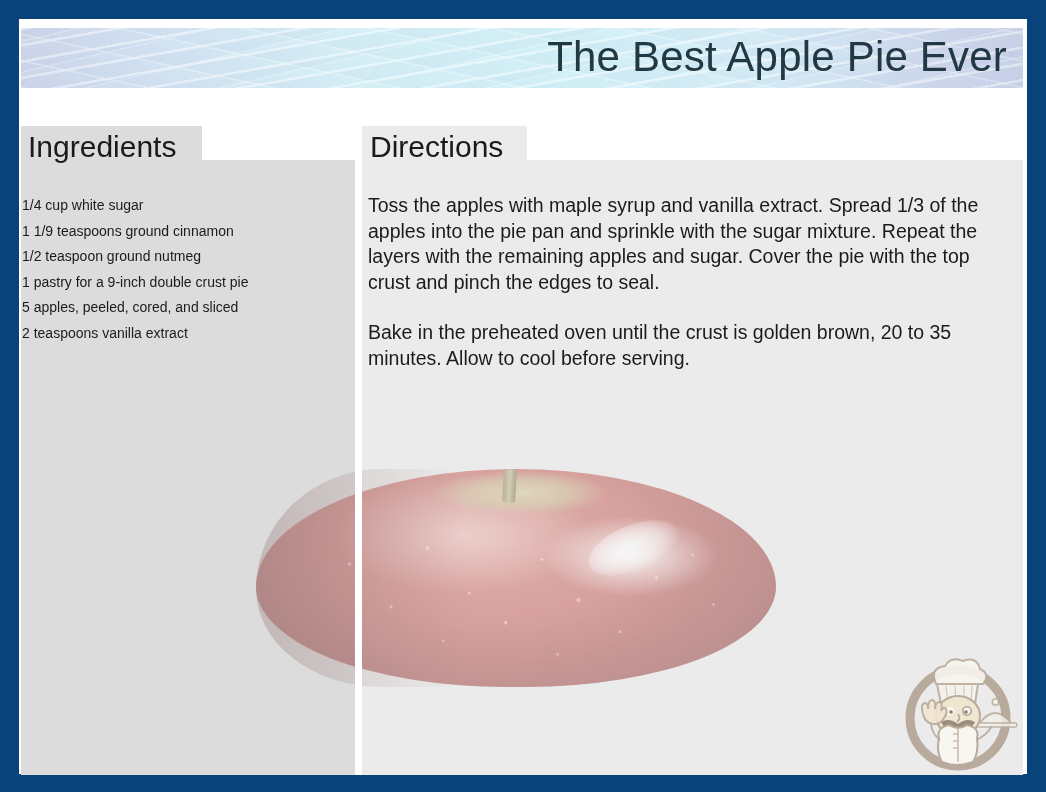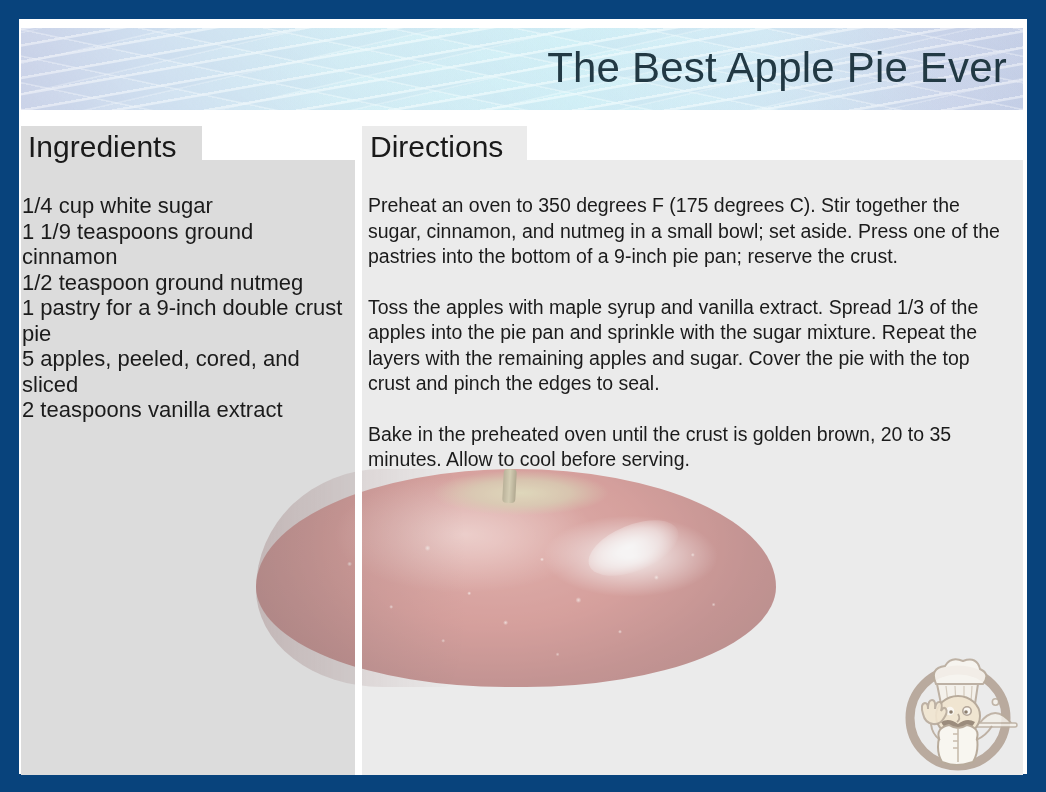--- a/index.html
+++ b/index.html
@@ -33,21 +33,21 @@
   .frame-right  { right: 0;   top: 0;  width: 19px;  height: 792px; }
   .frame-top    { left: 0;    top: 0;  width: 1046px; height: 19px; }
   .frame-bottom { left: 0;    bottom: 0; width: 1046px; height: 18px; }
 
   
   .banner {
     position: absolute;
     left: 21px;
     top: 28px;
     width: 1002px;
-    height: 82px;
+    height: 60px;
     overflow: hidden;
     background:
       linear-gradient(to right, #cfd6ea 0%, #d4e3f2 12%, #d7f1f7 32%, #d4f3f8 55%, #d7eef7 74%, #cfd8ec 92%, #c9d2e8 100%);
   }
   .banner-texture {
     position: absolute;
     inset: 0;
     opacity: .55;
     background-image:
       repeating-linear-gradient(170deg, rgba(255,255,255,.75) 0px, rgba(255,255,255,.75) 2px, rgba(170,190,220,.10) 3px, rgba(255,255,255,0) 16px),
@@ -110,21 +110,21 @@
     color: #1a1a1a;
     line-height: 1;
   }
 
   
   .ingredients-list {
     position: absolute;
     left: 22px;
     top: 193px;
     width: 332px;
-    font-size: 22px;
+    font-size: 14px;
     line-height: 25.5px;
     color: #1b1b1b;
     z-index: 4;
   }
   .ingredients-list .ing-line {
     white-space: normal;
   }
 
   
   .directions-body {
@@ -276,21 +276,20 @@
   <div class="ingredients-list">
     <div class="ing-line">1/4 cup white sugar</div>
     <div class="ing-line">1 1/9 teaspoons ground cinnamon</div>
     <div class="ing-line">1/2 teaspoon ground nutmeg</div>
     <div class="ing-line">1 pastry for a 9-inch double crust pie</div>
     <div class="ing-line">5 apples, peeled, cored, and sliced</div>
     <div class="ing-line">2 teaspoons vanilla extract</div>
   </div>
 
   <div class="directions-body">
-    <p>Preheat an oven to 350 degrees F (175 degrees C). Stir together the sugar, cinnamon, and nutmeg in a small bowl; set aside. Press one of the pastries into the bottom of a 9-inch pie pan; reserve the crust.</p>
     <p>Toss the apples with maple syrup and vanilla extract. Spread 1/3 of the apples into the pie pan and sprinkle with the sugar mixture. Repeat the layers with the remaining apples and sugar. Cover the pie with the top crust and pinch the edges to seal.</p>
     <p>Bake in the preheated oven until the crust is golden brown, 20 to 35 minutes. Allow to cool before serving.</p>
   </div>
 
   <div class="chef-logo">
     <svg width="124" height="122" viewBox="0 0 124 122" xmlns="http://www.w3.org/2000/svg">
       <g fill="none" stroke="#a08e7e" stroke-width="3">
 
         <circle cx="62" cy="66" r="48" stroke="#9c8673" stroke-width="9" opacity=".75"></circle>
       </g>

